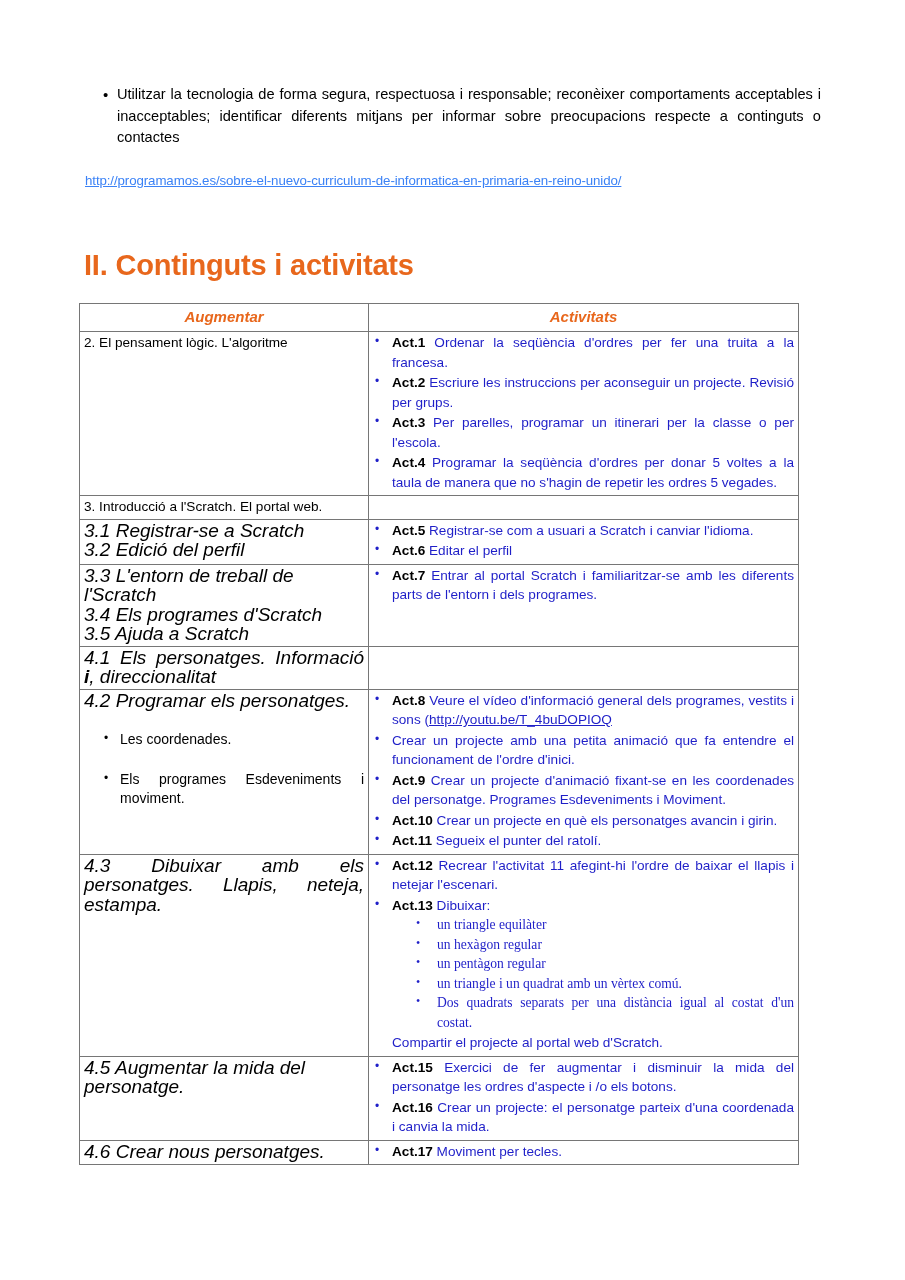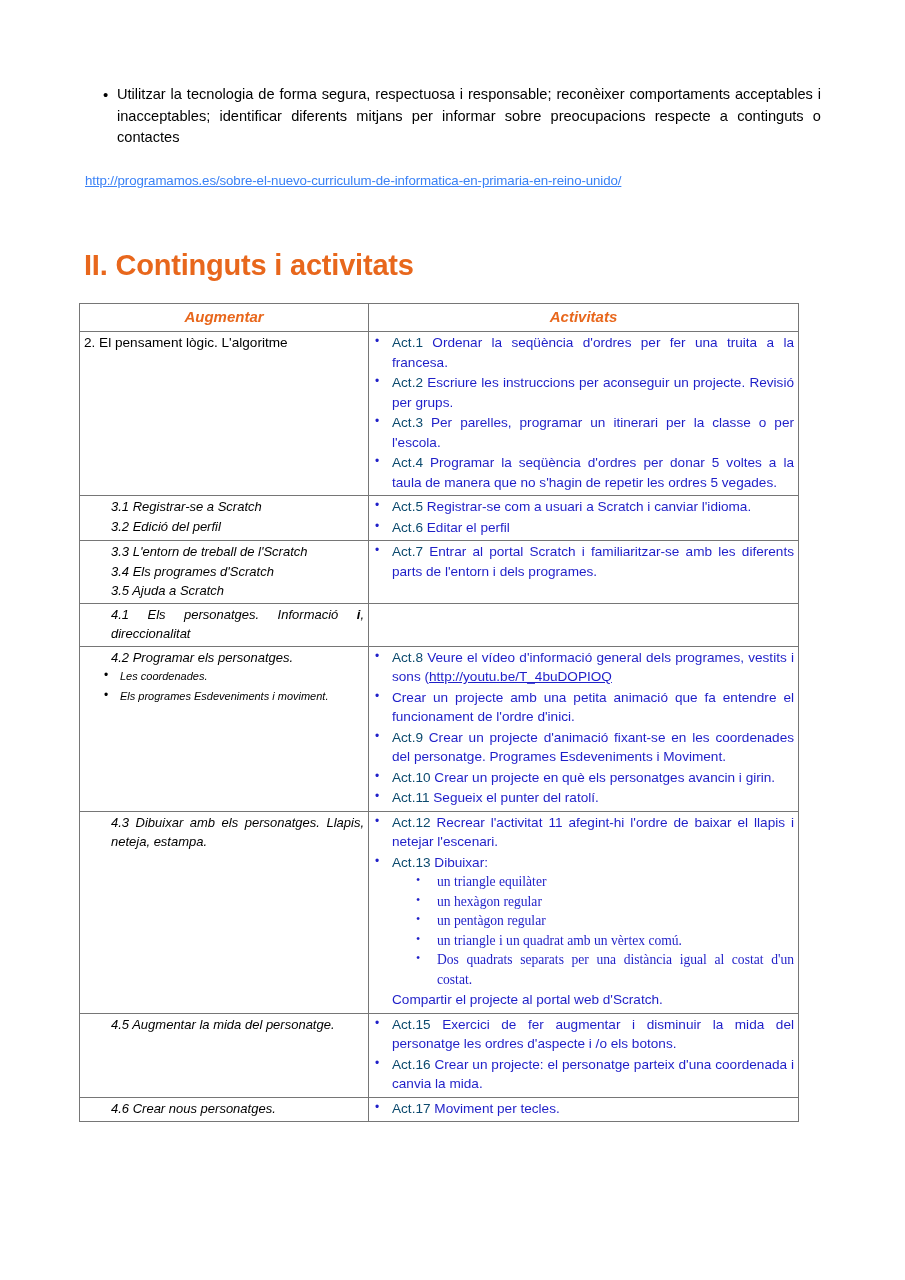--- a/index.html
+++ b/index.html
@@ -104,45 +104,44 @@
     padding: 2px 4px 3px 4px;
   }
 
   
   .cont-plain {
     font-size: 13.6px;
     line-height: 19.5px;
     color: #000;
   }
   .cont-italic {
-    font-size: 13px;
+    font-size: 19px;
     line-height: 19.5px;
     color: #000;
     font-style: italic;
-    margin-left: 27px;
   }
   .cont-italic.justify {
     text-align: justify;
     text-justify: inter-word;
   }
   .cont-italic b { font-weight: bold; font-style: italic; }
 
   .sub-list {
     margin: 0;
     padding: 0;
     list-style: none;
   }
   .sub-list li {
     position: relative;
     padding-left: 36px;
-    font-size: 11px;
-    line-height: 19.5px;
-    font-style: italic;
-    text-align: justify;
-    text-justify: inter-word;
+    font-size: 14px;
+    line-height: 19.5px;
+    text-align: justify;
+    text-justify: inter-word;
+    margin-top: 20px;
   }
   .sub-list li::before {
     content: "\2022";
     position: absolute;
     left: 20px;
     top: -1px;
     font-size: 12px;
     font-style: normal;
   }
 
@@ -166,22 +165,22 @@
     content: "\2022";
     position: absolute;
     left: 2px;
     top: -1px;
     font-size: 12px;
     color: #1F1FC8;
   }
   .act-list > li.nobullet { padding-left: 19px; }
   .act-list > li.nobullet::before { content: ""; }
   .act-list > li b {
-    font-weight: normal;
-    color: #0c4a6e;
+    font-weight: bold;
+    color: #000000;
   }
   .act-list .urlseg {
     text-decoration: underline;
   }
 
   .inner-list {
     margin: 0;
     padding: 0;
     list-style: none;
     font-family: Liberation Serif, serif;
@@ -246,20 +245,32 @@
                 <li><b>Act.2</b> Escriure les instruccions per aconseguir un projecte. Revisió per grups.</li>
                 <li><b>Act.3</b> Per parelles, programar un itinerari per la classe o per l'escola.</li>
                 <li><b>Act.4</b> Programar la seqüència d'ordres per donar 5 voltes a la taula de manera que no s'hagin de repetir les ordres 5 vegades.</li>
               </ul>
             </div>
           </td>
         </tr>
         <tr>
           <td>
             <div>
+              <div class="cont-plain">3. Introducció a l'Scratch. El portal web.</div>
+            </div>
+          </td>
+          <td>
+            <div>
+              <div class="empty-cell"></div>
+            </div>
+          </td>
+        </tr>
+        <tr>
+          <td>
+            <div>
               <div class="cont-italic">3.1 Registrar-se a Scratch</div>
               <div class="cont-italic">3.2 Edició del perfil</div>
             </div>
           </td>
           <td>
             <div>
               <ul class="act-list">
                 <li><b>Act.5</b> Registrar-se com a usuari a Scratch i canviar l'idioma.</li>
                 <li><b>Act.6</b> Editar el perfil</li>
               </ul>

